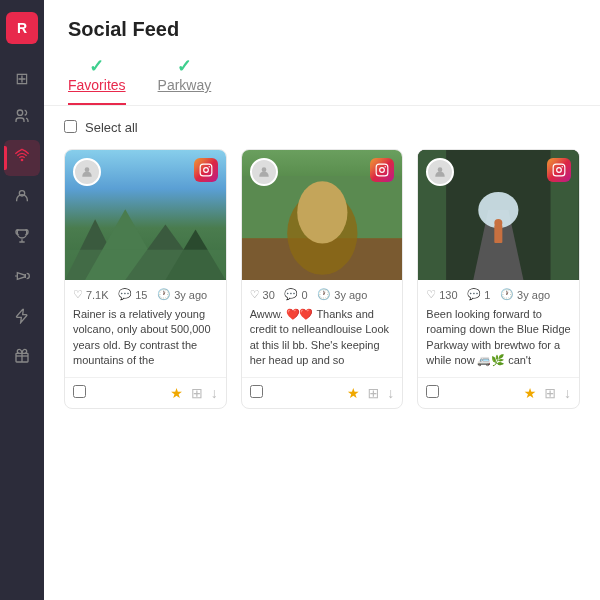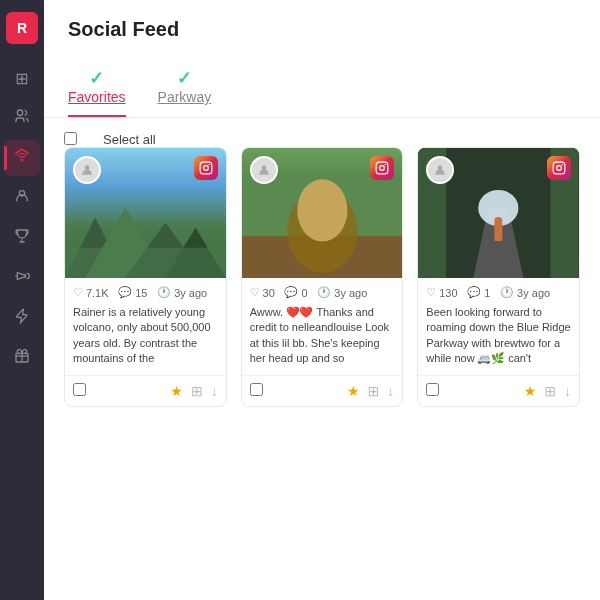--- a/index.html
+++ b/index.html
@@ -63,21 +63,21 @@
 
     
     .header {
       padding: 18px 24px 0;
       border-bottom: 1px solid #eee;
     }
     .page-title {
       font-size: 20px;
       font-weight: 600;
       color: #222;
-      margin-bottom: 28px;
+      margin-bottom: 16px;
     }
 
     
     .tabs {
       display: flex;
       gap: 32px;
     }
     .tab {
       padding-bottom: 10px;
       cursor: pointer;
@@ -105,21 +105,22 @@
     .content {
       padding: 14px 20px;
       flex: 1;
       overflow-y: auto;
     }
 
     
     .select-all-row {
       display: flex;
       align-items: flex-start;
-      gap: 26px;
+      gap: 8px;
+      margin-bottom: 14px;
     }
     .select-all-row input[type="checkbox"] { cursor: pointer; }
     .select-all-label { font-size: 13px; color: #444; }
 
     
     .cards-grid {
       display: grid;
       grid-template-columns: repeat(3, 1fr);
       gap: 14px;
     }

